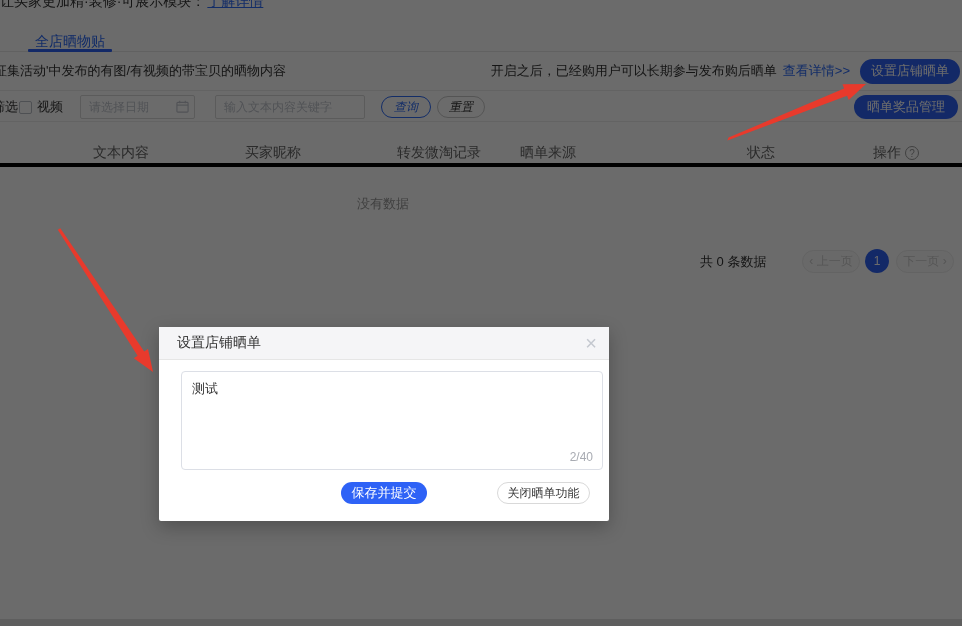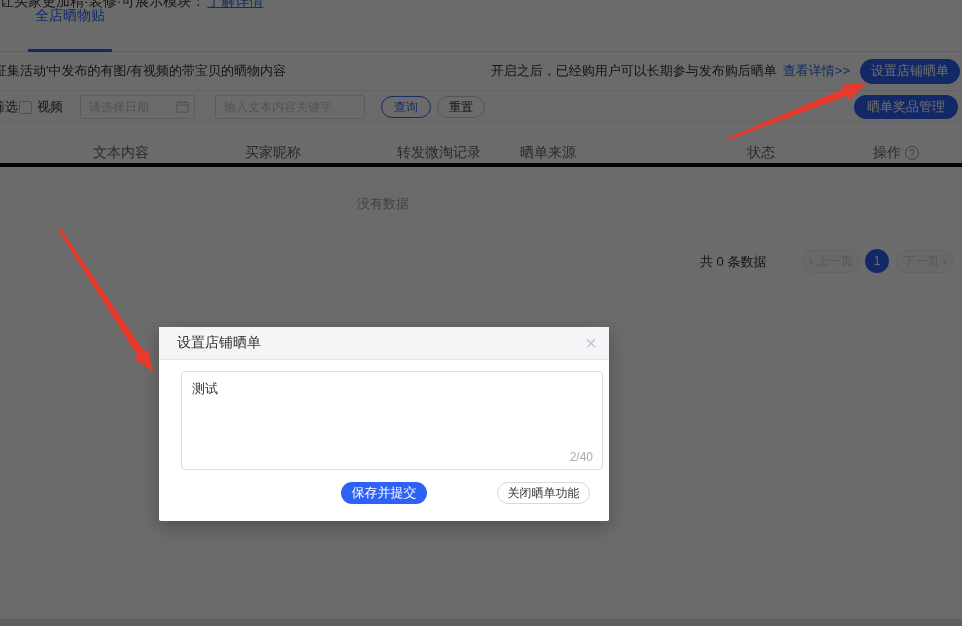--- a/index.html
+++ b/index.html
@@ -7,21 +7,21 @@
   body { font-family:"Liberation Sans","DejaVu Sans",sans-serif; background:#fff; position:relative; }
 
   .page { position:absolute; inset:0; background:#fff; overflow:hidden; }
 
   
   .banner1 { position:absolute; top:-7px; left:0; font-size:14px; color:#333; white-space:nowrap; }
   .banner1 a { color:#2e6bf6; text-decoration:underline; margin-left:2px; }
 
   
   .tabs-row { position:absolute; top:8px; left:0; right:0; height:44px; border-bottom:1px solid #e8e8e8; }
-  .tab-item { position:absolute; left:28px; bottom:0; width:84px; height:44px; display:flex; align-items:flex-start; justify-content:center; font-size:14px; color:#2e6bf6; cursor:pointer; }
+  .tab-item { position:absolute; left:28px; bottom:0; width:84px; height:44px; display:flex; align-items:flex-end; justify-content:center; font-size:14px; color:#2e6bf6; cursor:pointer; }
   .tab-underline { position:absolute; left:0; bottom:-1px; width:100%; height:3px; background:#2e62f6; border-radius:1px; }
 
   
   .info-row { position:absolute; top:52px; left:0; right:0; height:38px; }
   .info-left { position:absolute; left:-6px; top:0; height:38px; display:flex; align-items:center; font-size:13px; color:#333; white-space:nowrap; }
   .info-right { position:absolute; right:0; top:0; height:38px; display:flex; align-items:center; font-size:13px; color:#333; white-space:nowrap;margin-left:36px; }
   .info-right a { color:#2e6bf6; text-decoration:none; margin:0 10px 0 6px; }
   .btn-primary { display:inline-flex; align-items:center; justify-content:center; background:#2e62f6; color:#fff; border:none; border-radius:13px; font-size:13px; cursor:pointer; font-family:inherit; }
   .setup-btn { width:100px; height:25px; margin-right:2px; }
 
@@ -29,21 +29,21 @@
   .filter-row { position:absolute; top:90px; left:0; right:0; height:32px; border-top:1px solid #ececec; border-bottom:1px solid #ececec; }
   .filter-label { position:absolute; left:-8px; top:0; height:32px; display:flex; align-items:center; font-size:13px; color:#333; }
   .video-check { position:absolute; left:19px; top:0; height:32px; display:flex; align-items:center; gap:5px; font-size:13px; color:#333; cursor:pointer; }
   .video-check input { width:13px; height:13px; accent-color:#fff; border:1px solid #b9bec7; appearance:none; background:#fff; border-radius:2px; cursor:pointer; }
   .inp { position:absolute; top:4px; height:24px; border:1px solid #d9d9d9; border-radius:2px; font-size:12px; color:#333; padding:0 8px; font-family:inherit; background:#fff; }
   .inp::placeholder { color:#c0c4cc; }
   .date-wrap { position:absolute; left:80px; top:4px; width:115px; height:24px; }
   .date-wrap .inp { left:0; top:0; width:115px; padding-right:24px; }
   .cal-icon { position:absolute; right:6px; top:5px; width:13px; height:13px; pointer-events:none; }
   .kw-inp { left:215px; width:150px; }
-  .pill-btn { position:absolute; top:5px; height:22px; border-radius:11px; background:#fff; font-size:12px; cursor:pointer; font-family:inherit; display:flex; align-items:center; justify-content:center; }
+  .pill-btn { position:absolute; top:5px; height:22px; border-radius:11px; background:#fff; font-size:12px; cursor:pointer; font-family:inherit; display:flex; align-items:center; justify-content:center;font-style:italic; }
   .query-btn { left:381px; width:50px; border:1px solid #2e6bf6; color:#2e6bf6; }
   .reset-btn { left:437px; width:48px; border:1px solid #c9c9c9; color:#333; }
   .prize-btn { position:absolute; right:4px; top:4px; width:104px; height:24px; }
 
   
   .thead { position:absolute; top:140px; left:0; right:0; height:27px; border-bottom:4px solid #000000; font-size:14px; color:#666; }
   .th { position:absolute; top:4px; white-space:nowrap; }
   .th-0{left:93px;} .th-1{left:245px;} .th-2{left:397px;} .th-3{left:520px;} .th-4{left:747px;} .th-5{left:873px; display:flex; align-items:center; gap:4px;}
   .help-icon { width:14px; height:14px; border:1px solid #999; border-radius:50%; color:#999; font-size:10px; display:inline-flex; align-items:center; justify-content:center; }
 

